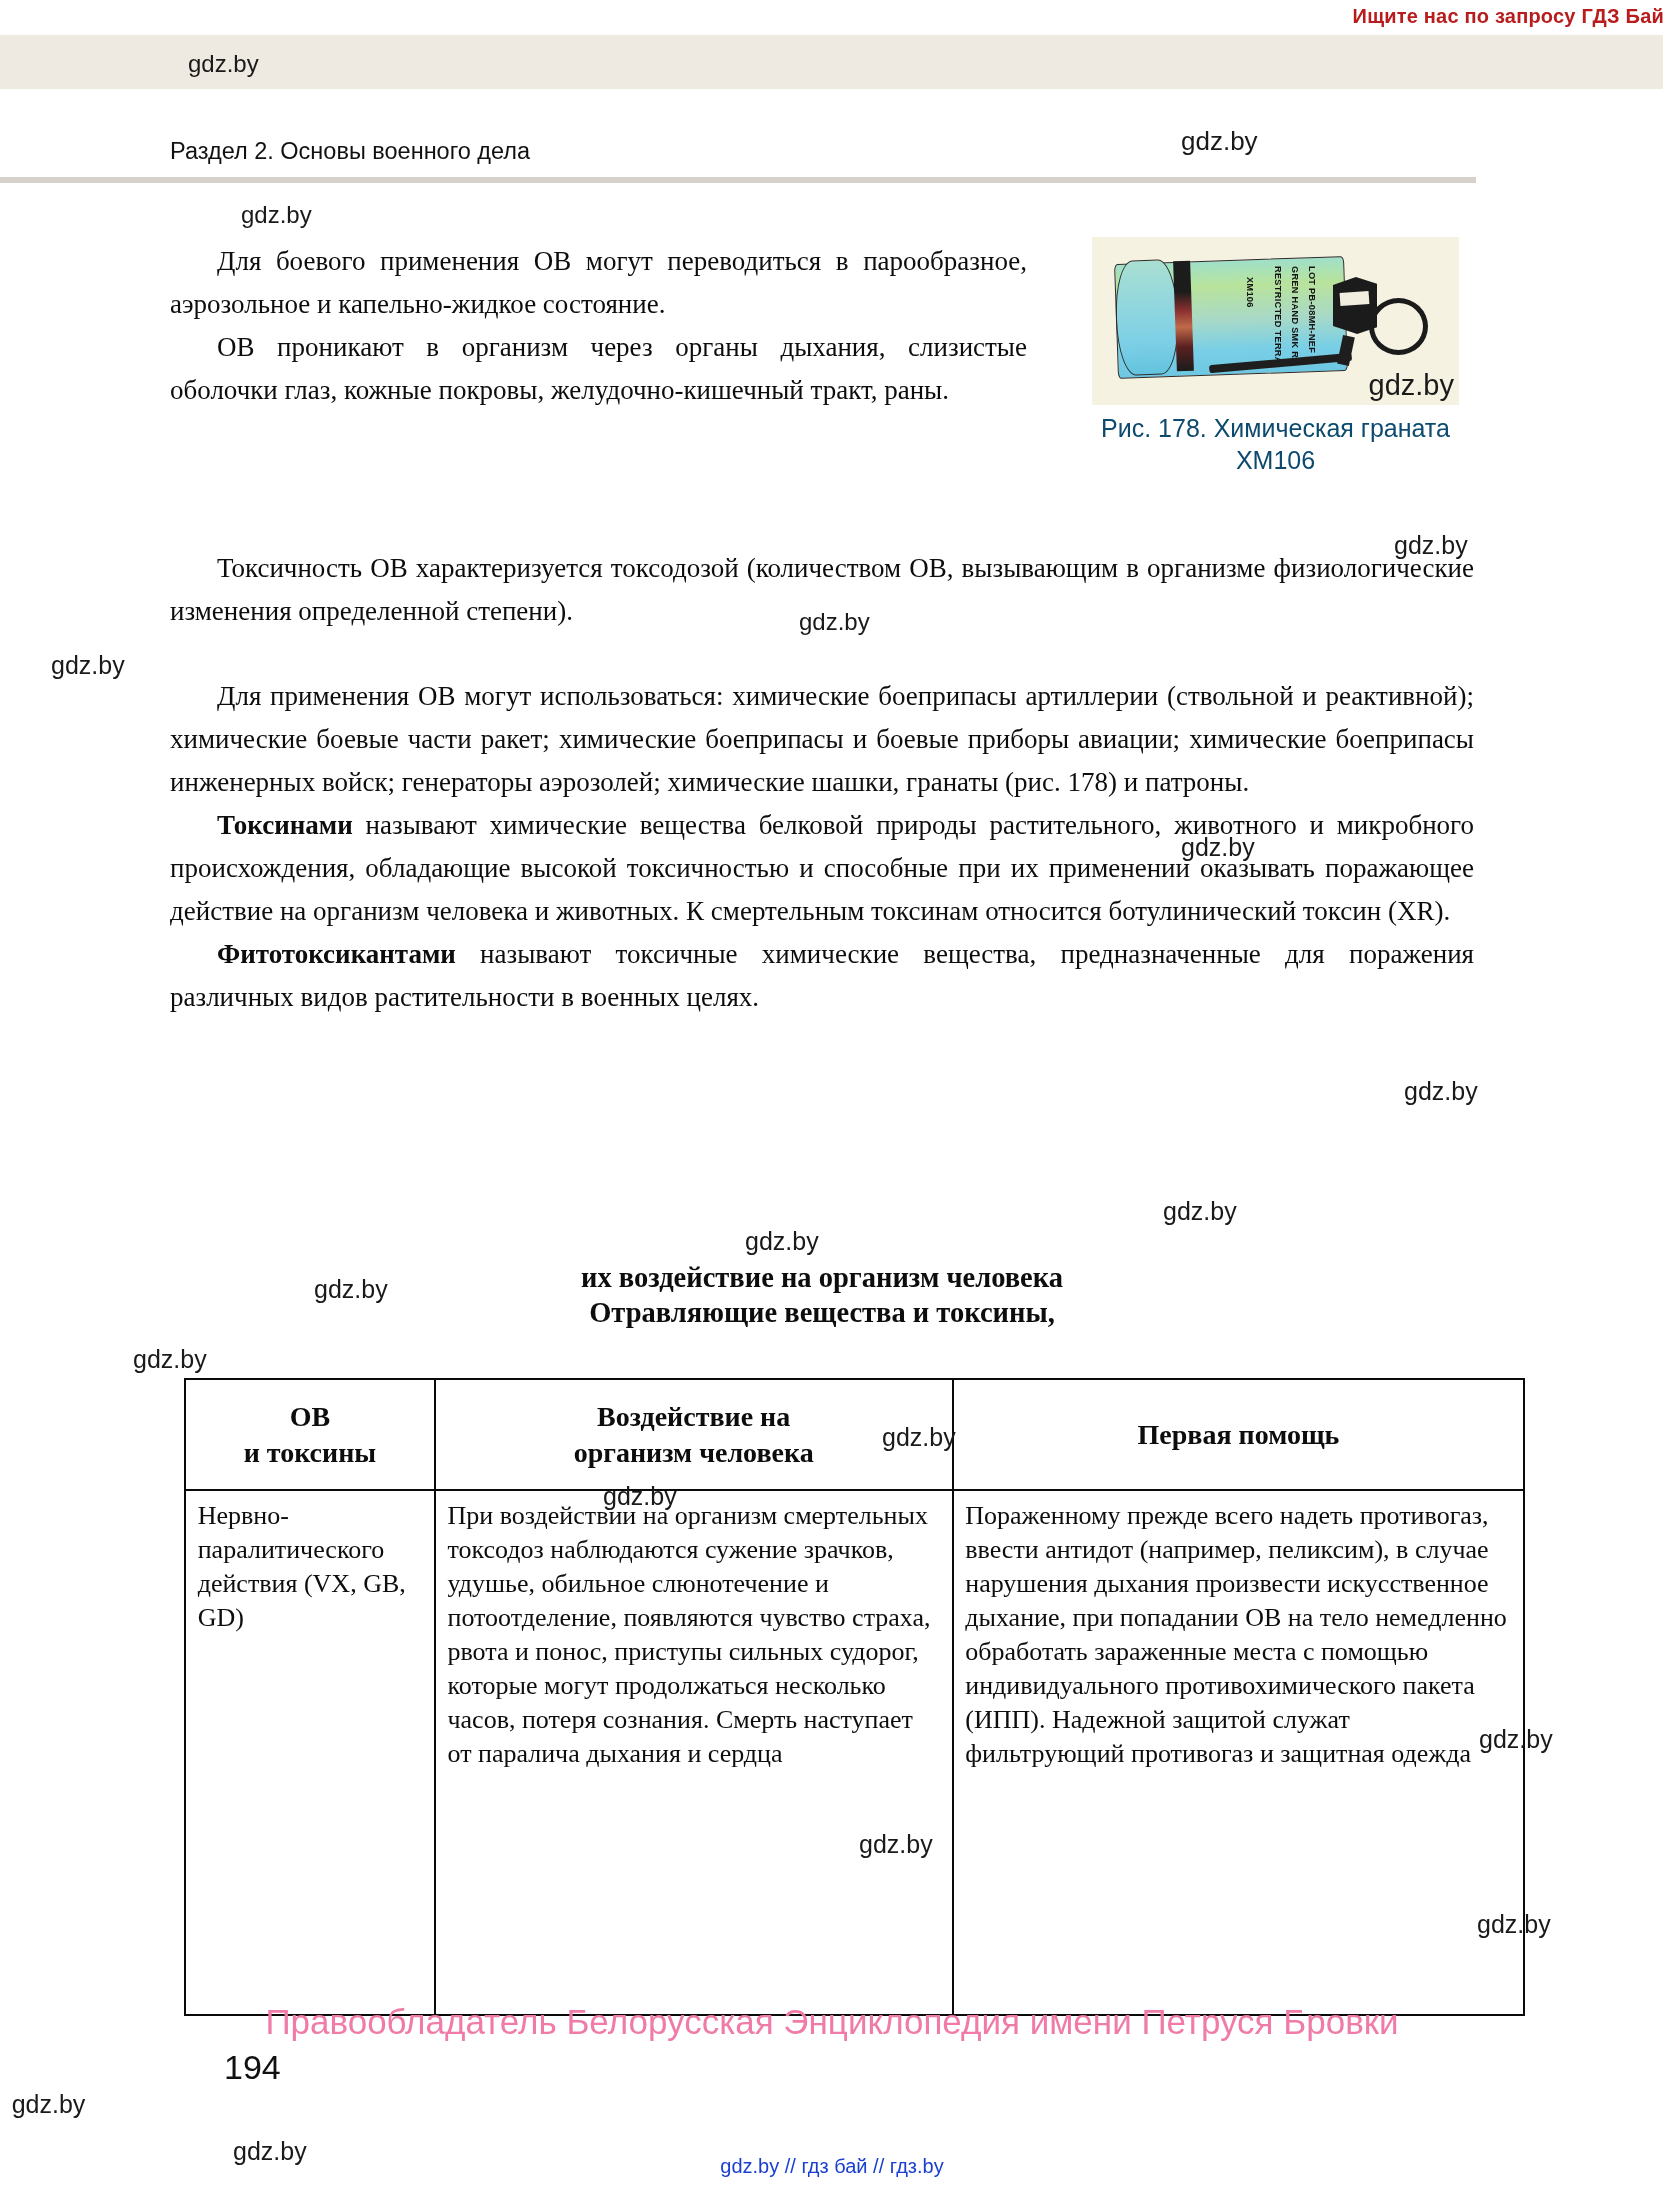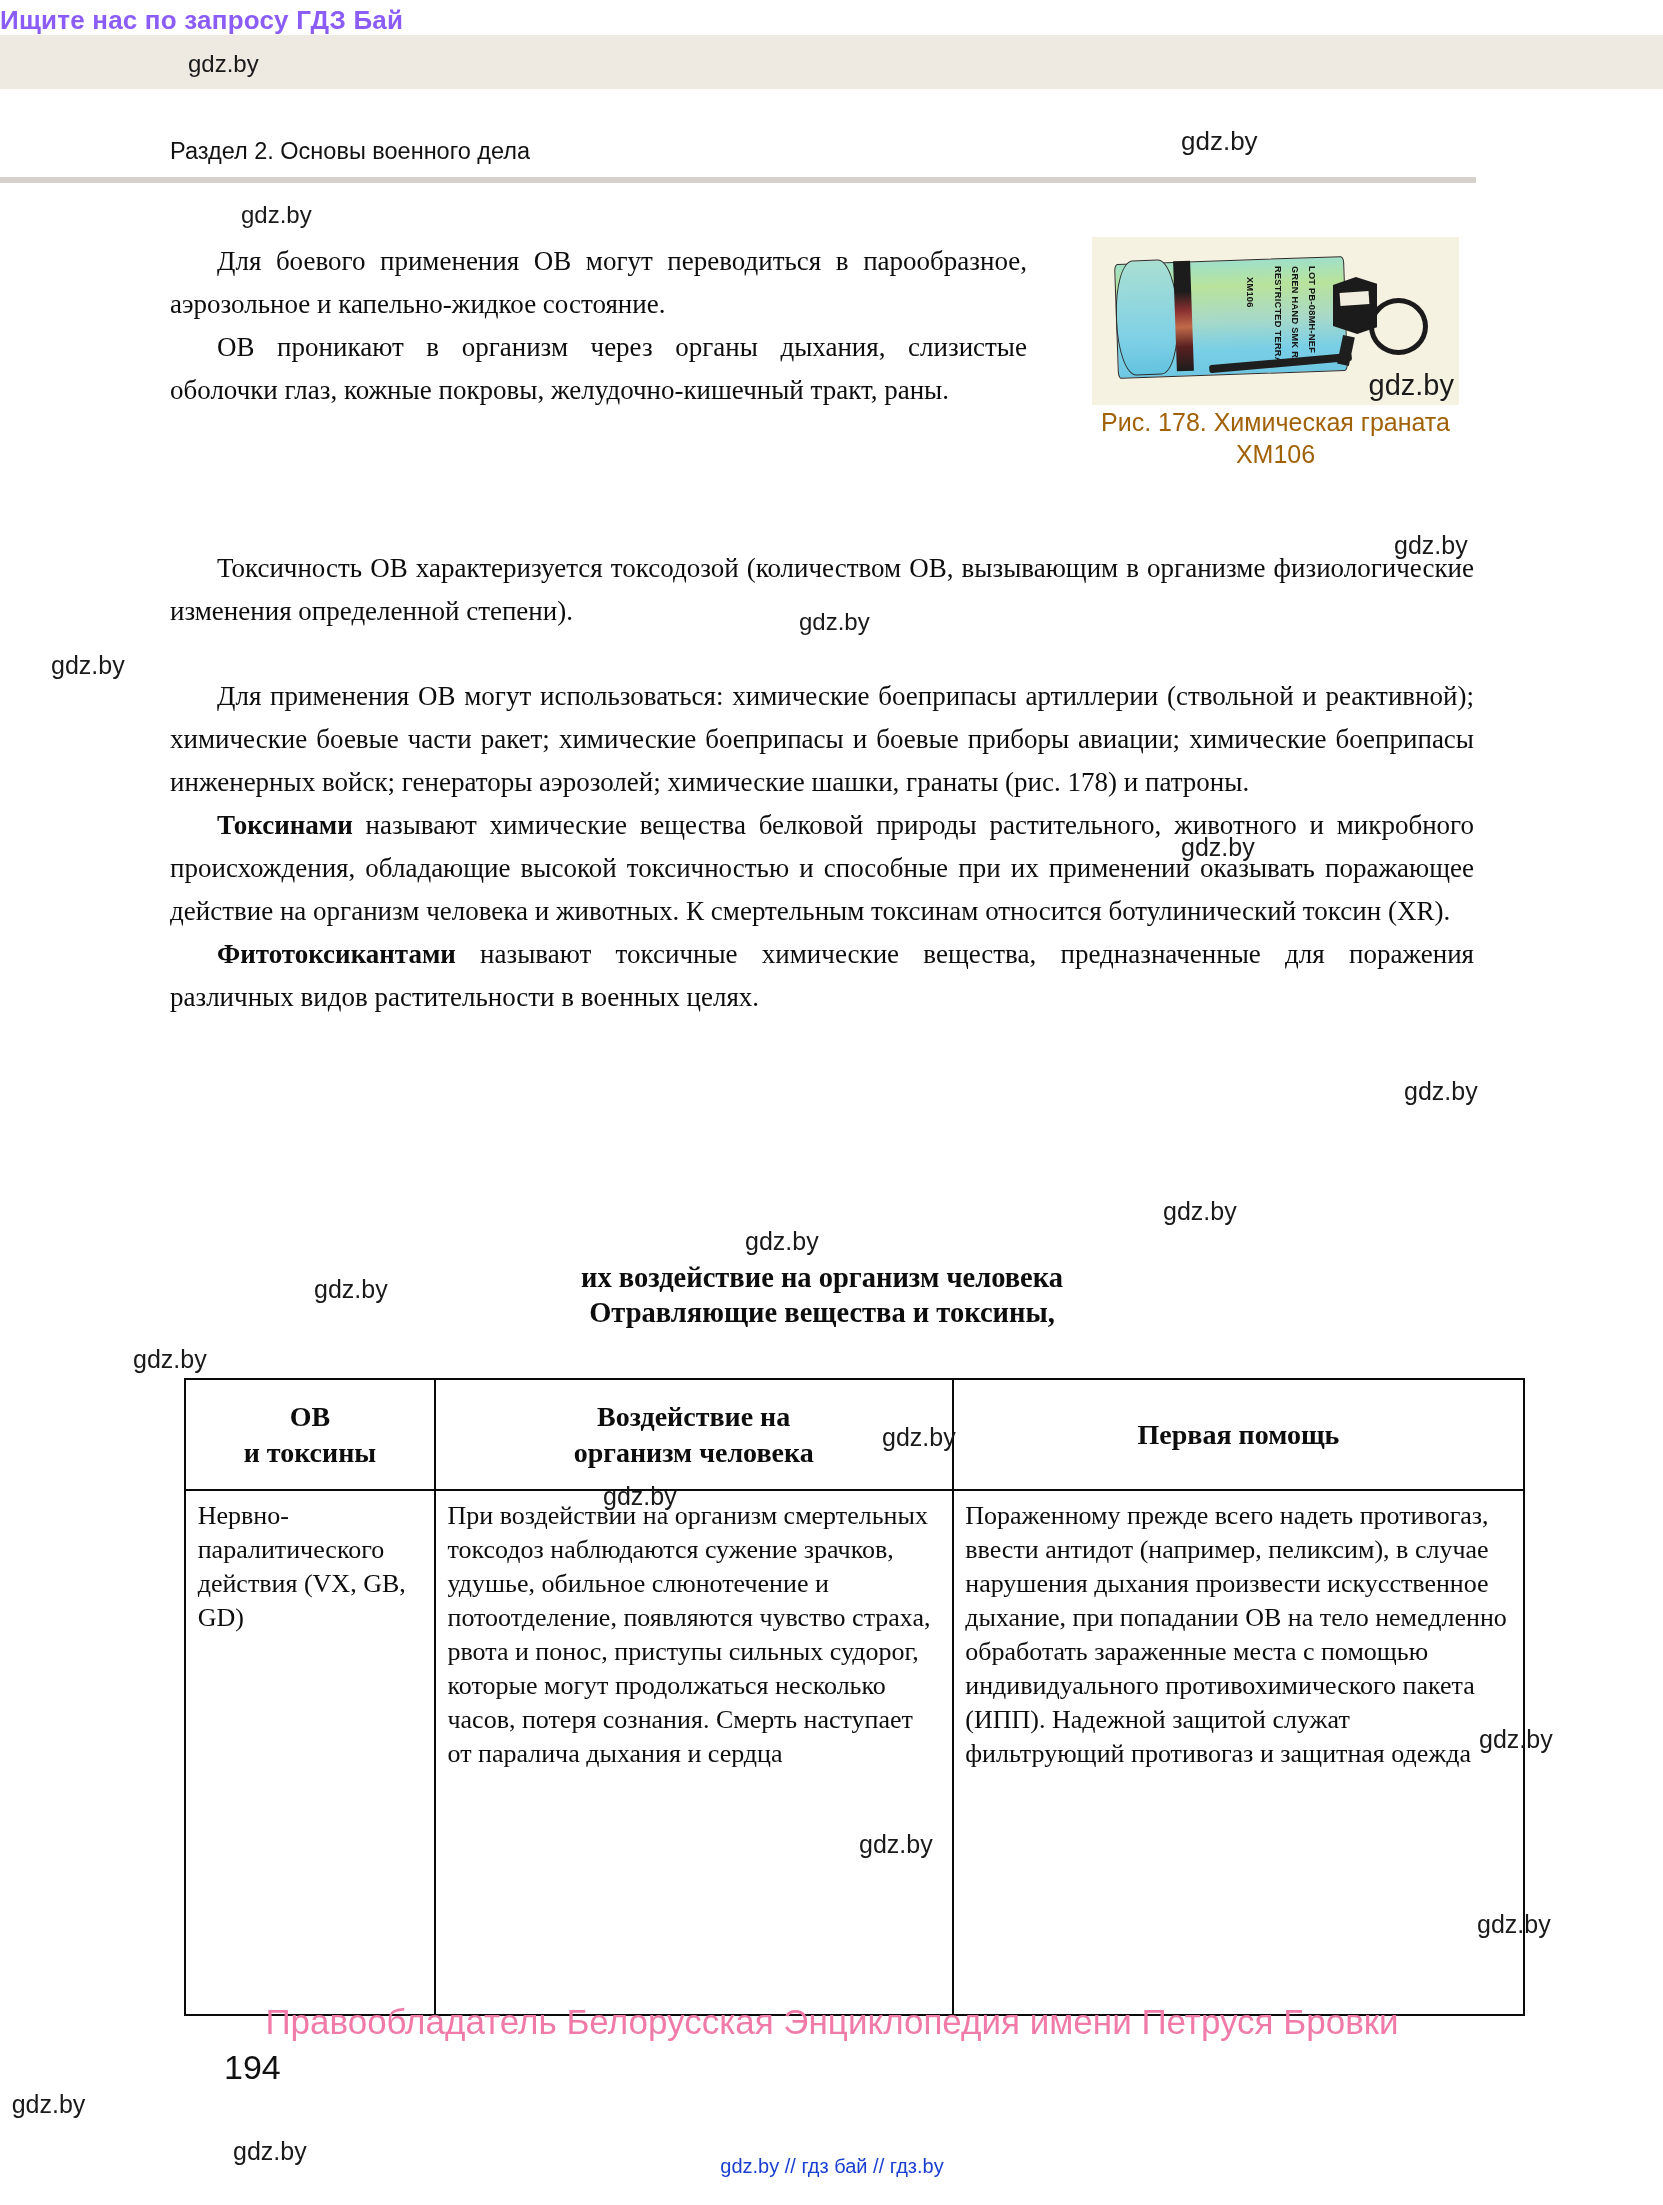--- a/index.html
+++ b/index.html
@@ -14,25 +14,25 @@
     font-family: "Liberation Serif", "DejaVu Serif", serif;
     overflow: hidden;
   }
 
   
   .promo {
     position: absolute;
     top: 5px;
     left: 0;
     width: 1664px;
-    text-align: left;
-    font-family: "Liberation Sans", sans-serif;
-    font-size: 26px;
+    text-align: right;
+    font-family: "Liberation Sans", sans-serif;
+    font-size: 20px;
     font-weight: bold;
-    color: #8b5cf6;
+    color: #b91c1c;
     letter-spacing: 0.2px;
   }
 
   
   .band {
     position: absolute;
     top: 35px;
     left: 0;
     width: 1664px;
     height: 54px;
@@ -174,26 +174,26 @@
   }
   .fig-wm {
     position: absolute;
     right: 5px;
     bottom: 3.4px;
     font-family: "Liberation Sans", sans-serif;
     font-size: 29px;
     color: #1a1a1a;
   }
   .figure-caption {
-    margin-top: 2px;
+    margin-top: 8px;
     text-align: center;
     font-family: "Liberation Sans", sans-serif;
     font-size: 25px;
     line-height: 1.26;
-    color: #a16207;
+    color: #0c4a6e;
   }
 
   
   .col {
     position: absolute;
     font-size: 27px;
     line-height: 43px;
     color: #0d0d0d;
     text-align: justify;
     font-family: "Liberation Serif", serif;

